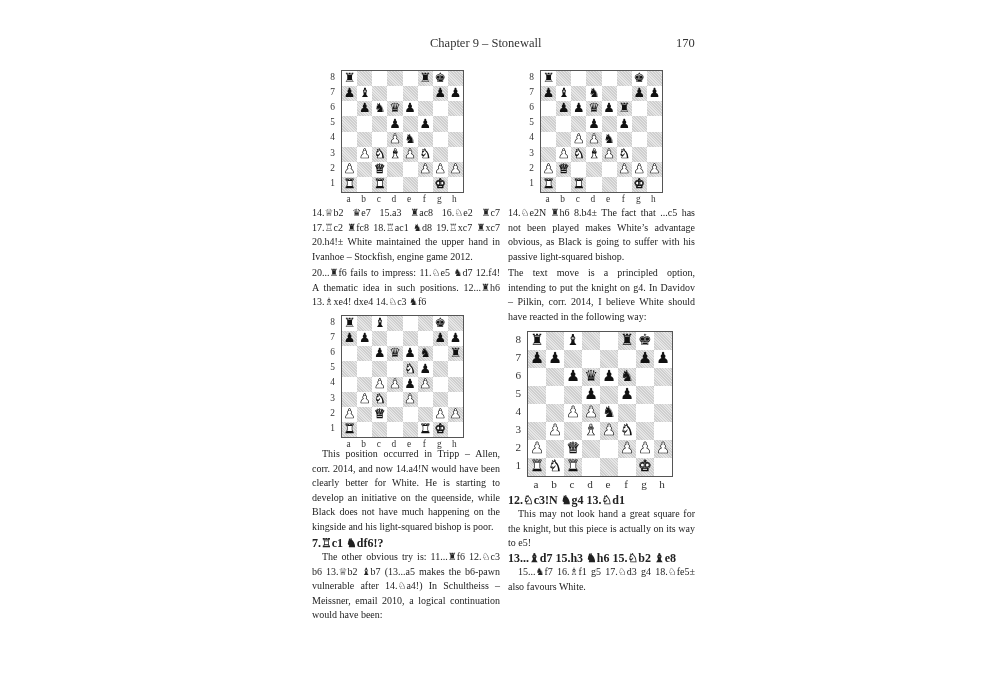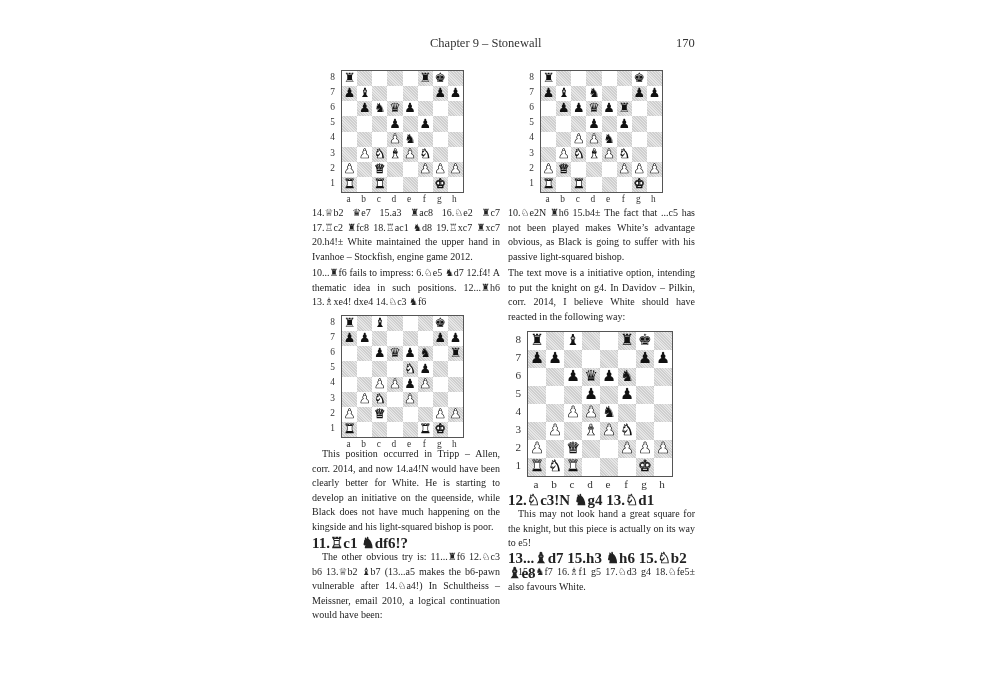--- a/index.html
+++ b/index.html
@@ -15,21 +15,21 @@
   .sq.light { background:#ffffff; }
   .sq.dark { background:#d8d8d8;
     background-image: repeating-linear-gradient(45deg, #cfcfcf 0 1px, #e6e6e6 1px 2px); }
   .pc { font-family:"DejaVu Sans", sans-serif; }
   .pc.w { color:#fff; -webkit-text-stroke:0.6px #111; text-shadow:0 0 0.5px #111; }
   .pc.b { color:#111; }
   .rank { position:absolute; font-size:10px; color:#333; text-align:right; width:10px; }
   .file { position:absolute; font-size:10px; color:#333; text-align:center; }
 
   .para { position:absolute; font-size:10px; line-height:14.6px; text-align:justify; color:#222; }
-  .para.bold { font-weight:bold; font-size:15px; text-align:left; }
+  .para.bold { font-weight:bold; font-size:12px; text-align:left; }
   .indent { text-indent:10px; }
 </style>
 </head>
 <body>
 
 <div class="header-title">Chapter 9 – Stonewall</div>
 <div class="page-num">170</div>
 
 <div class="diagram" style="left: 0px; top: 0px;">
     <div class="board" style="left: 341px; top: 70px; width: 121px; height: 121px;">
@@ -594,23 +594,23 @@
     <div class="file" style="font-size: 11.16px; width: 18px; left: 545px; top: 478px;">b</div>
     <div class="file" style="font-size: 11.16px; width: 18px; left: 563px; top: 478px;">c</div>
     <div class="file" style="font-size: 11.16px; width: 18px; left: 581px; top: 478px;">d</div>
     <div class="file" style="font-size: 11.16px; width: 18px; left: 599px; top: 478px;">e</div>
     <div class="file" style="font-size: 11.16px; width: 18px; left: 617px; top: 478px;">f</div>
     <div class="file" style="font-size: 11.16px; width: 18px; left: 635px; top: 478px;">g</div>
     <div class="file" style="font-size: 11.16px; width: 18px; left: 653px; top: 478px;">h</div>
   </div>
 
 <div class="para" style="left:312px; top:206px; width:188px;">14.♕b2 ♛e7 15.a3 ♜ac8 16.♘e2 ♜c7 17.♖c2 ♜fc8 18.♖ac1 ♞d8 19.♖xc7 ♜xc7 20.h4!± White maintained the upper hand in Ivanhoe – Stockfish, engine game 2012.</div>
-<div class="para" style="left:312px; top:266px; width:188px;">10...♜f6 fails to impress: 6.♘e5 ♞d7 12.f4! A thematic idea in such positions. 12...♜h6 13.♗xe4! dxe4 14.♘c3 ♞f6</div>
+<div class="para" style="left:312px; top:266px; width:188px;">20...♜f6 fails to impress: 11.♘e5 ♞d7 12.f4! A thematic idea in such positions. 12...♜h6 13.♗xe4! dxe4 14.♘c3 ♞f6</div>
 <div class="para indent" style="left:312px; top:447px; width:188px;">This position occurred in Tripp – Allen, corr. 2014, and now 14.a4!N would have been clearly better for White. He is starting to develop an initiative on the queenside, while Black does not have much happening on the kingside and his light-squared bishop is poor.</div>
-<div class="para bold" style="left:312px; top:536px; width:188px;">11.♖c1 ♞df6!?</div>
+<div class="para bold" style="left:312px; top:536px; width:188px;">7.♖c1 ♞df6!?</div>
 <div class="para indent" style="left:312px; top:550px; width:188px;">The other obvious try is: 11...♜f6 12.♘c3 b6 13.♕b2 ♝b7 (13...a5 makes the b6-pawn vulnerable after 14.♘a4!) In Schultheiss – Meissner, email 2010, a logical continuation would have been:</div>
 
-<div class="para" style="left:508px; top:206px; width:187px;">10.♘e2N ♜h6 15.b4± The fact that ...c5 has not been played makes White’s advantage obvious, as Black is going to suffer with his passive light-squared bishop.</div>
-<div class="para" style="left:508px; top:266px; width:187px;">The text move is a initiative option, intending to put the knight on g4. In Davidov – Pilkin, corr. 2014, I believe White should have reacted in the following way:</div>
+<div class="para" style="left:508px; top:206px; width:187px;">14.♘e2N ♜h6 8.b4± The fact that ...c5 has not been played makes White’s advantage obvious, as Black is going to suffer with his passive light-squared bishop.</div>
+<div class="para" style="left:508px; top:266px; width:187px;">The text move is a principled option, intending to put the knight on g4. In Davidov – Pilkin, corr. 2014, I believe White should have reacted in the following way:</div>
 <div class="para bold" style="left:508px; top:493px; width:187px;">12.♘c3!N ♞g4 13.♘d1</div>
 <div class="para indent" style="left:508px; top:507px; width:187px;">This may not look hand a great square for the knight, but this piece is actually on its way to e5!</div>
 <div class="para bold" style="left:508px; top:551px; width:187px;">13...♝d7 15.h3 ♞h6 15.♘b2 ♝e8</div>
 <div class="para indent" style="left:508px; top:565px; width:187px;">15...♞f7 16.♗f1 g5 17.♘d3 g4 18.♘fe5± also favours White.</div>
 
 </body></html>

